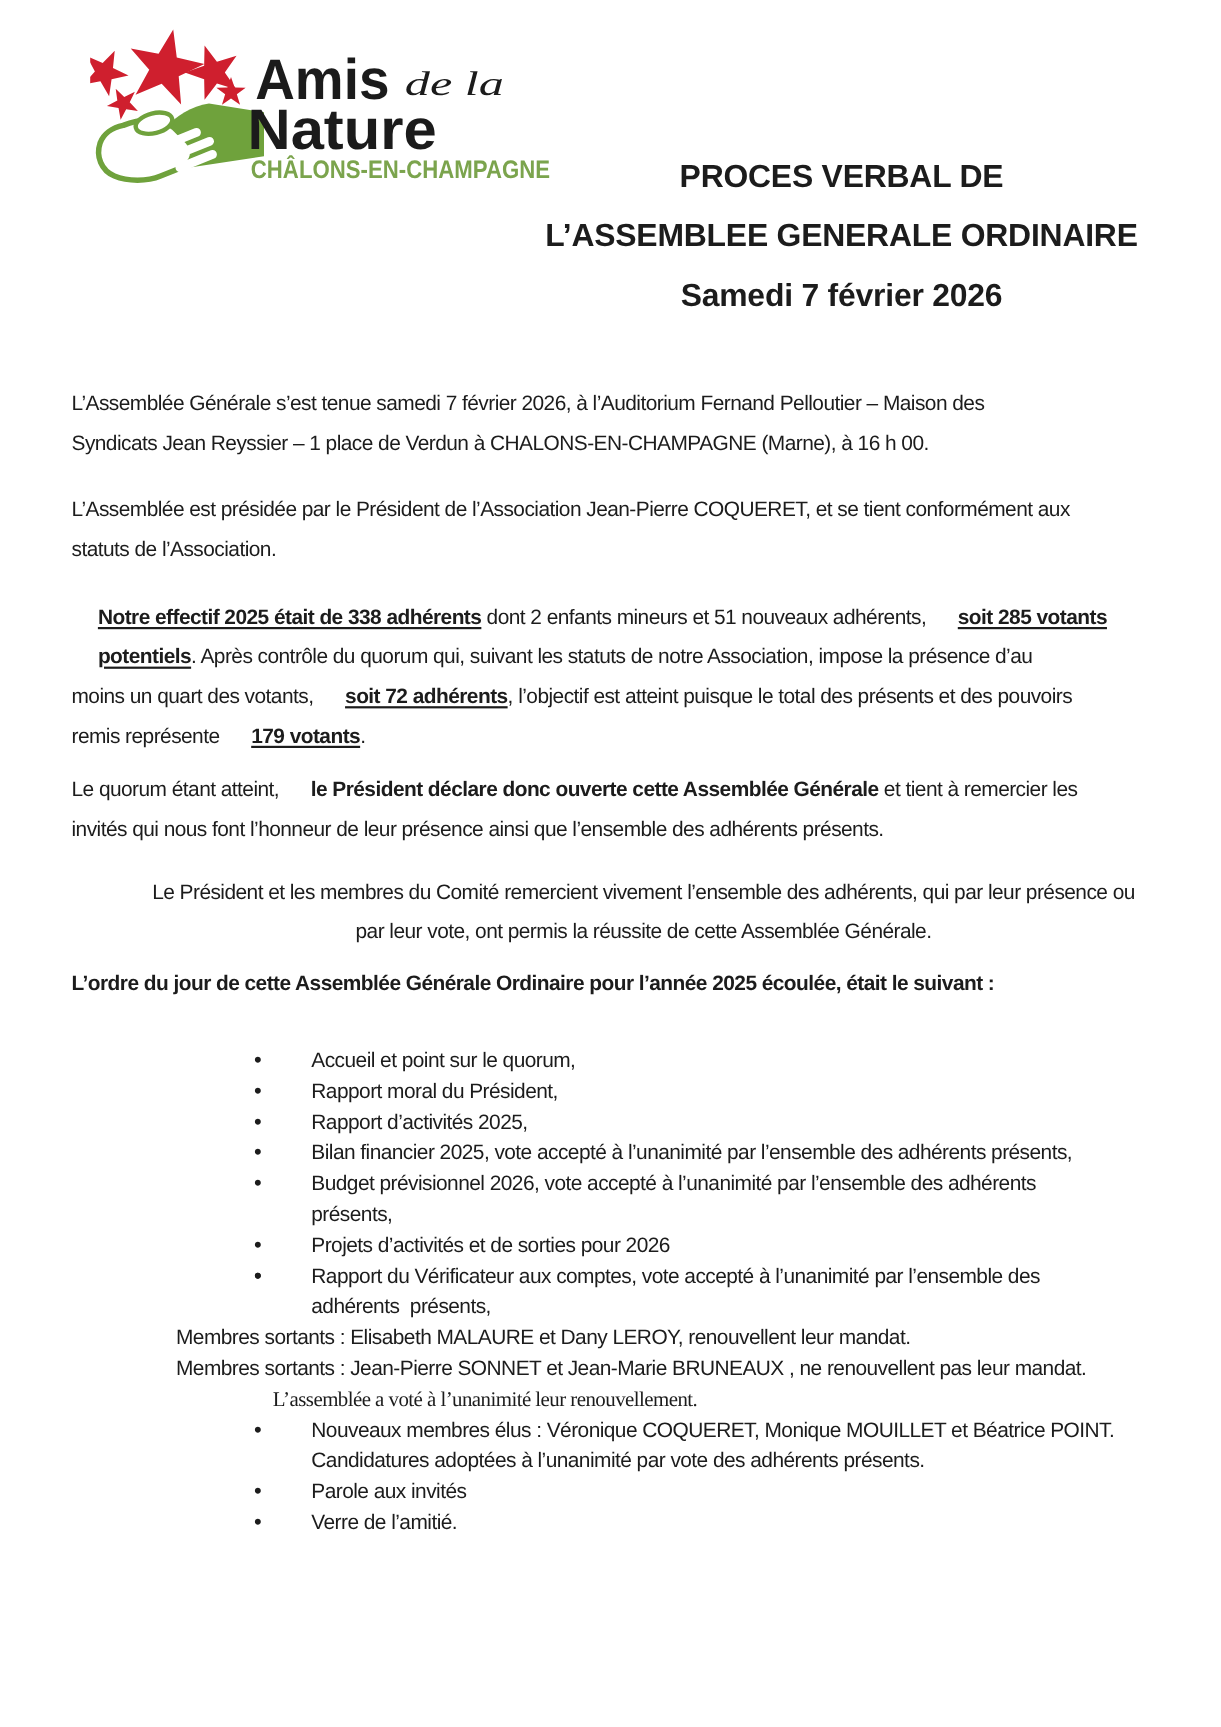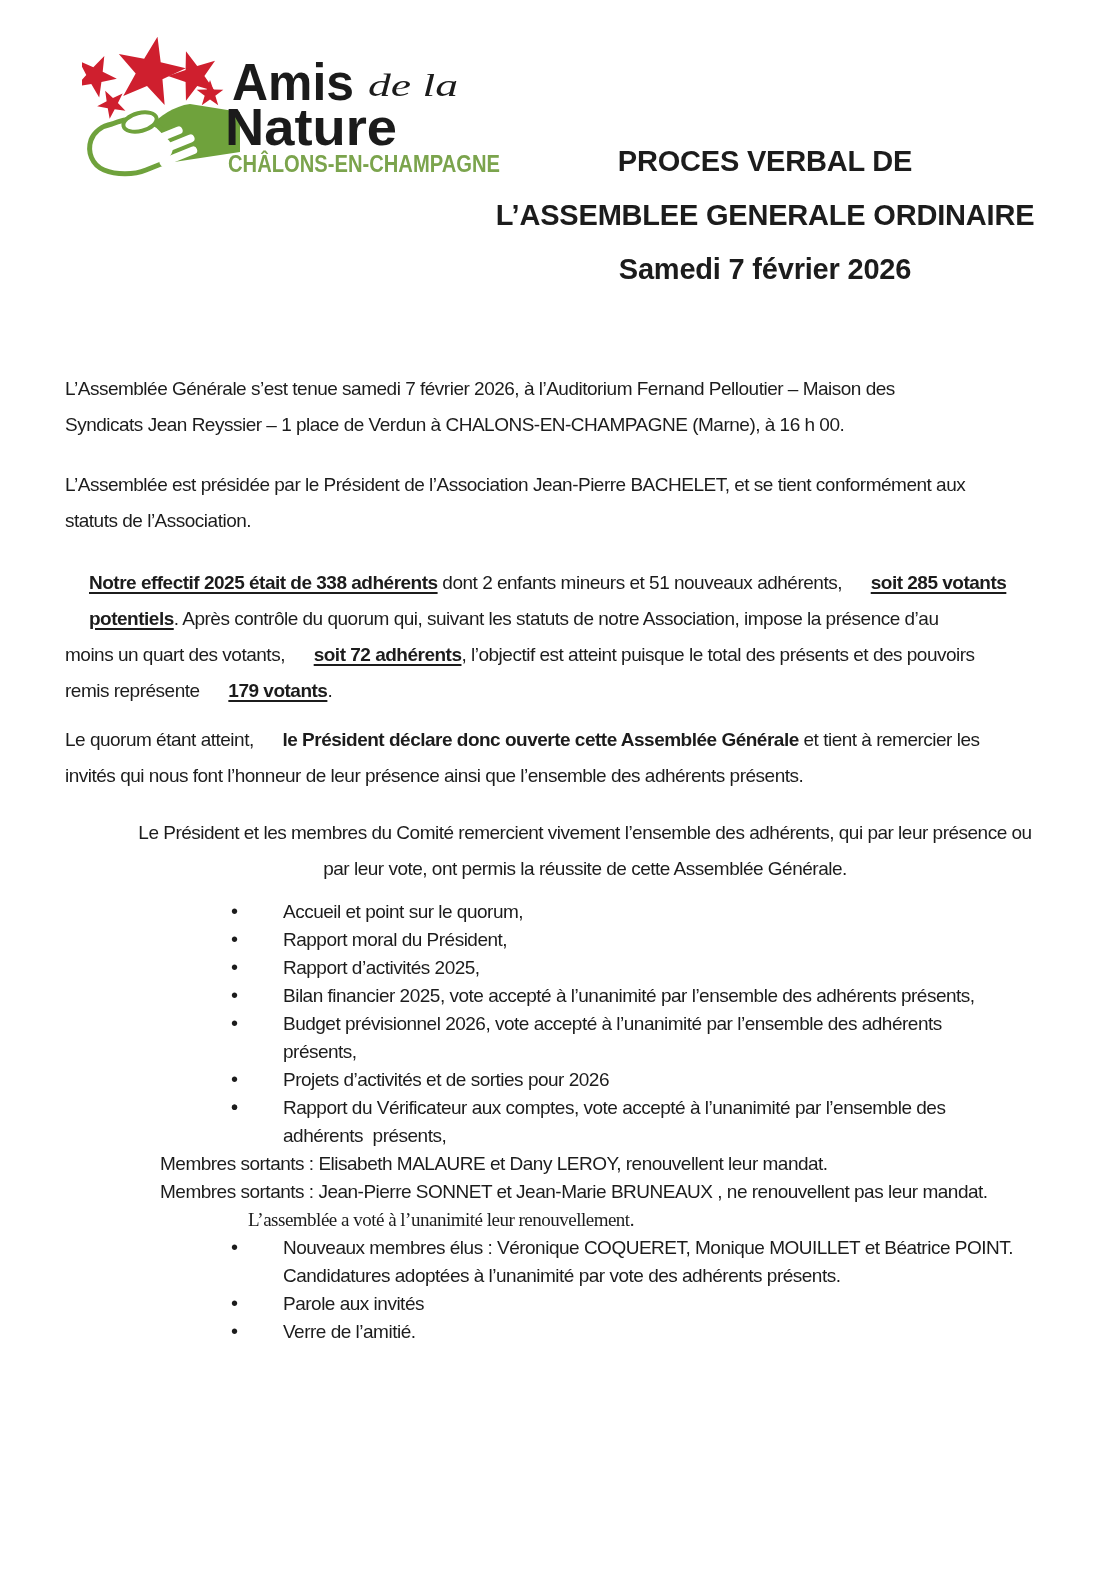--- a/index.html
+++ b/index.html
@@ -6,33 +6,33 @@
   .page{
     position:relative;
     width:1110px;height:1570px;
     background:#ffffff;
     margin:0 auto;
     font-family:"Liberation Sans","DejaVu Sans",sans-serif;
     color:#1c1c1c;
     overflow:hidden;
   }
   
-  .logo{position:absolute;left:82px;top:26px;width:430px;height:152px;}
+  .logo{position:absolute;left:82px;top:16px;width:430px;height:152px;}
   .logo text{font-family:"Liberation Sans","DejaVu Sans",sans-serif;}
   .logo .script{font-family:"Liberation Serif","DejaVu Serif",serif;font-style:italic;}
   
   .title-block{
     position:absolute;left:440px;top:148px;width:650px;
     text-align:center;font-weight:700;font-size:29px;line-height:26px;
     letter-spacing:-0.2px;
   }
   .title-line{margin:0 0 28px 0;}
   
   .content{
-    position:absolute;left:65px;top:371px;width:1040px;
+    position:absolute;left:65px;top:350px;width:1040px;
     font-size:19px;line-height:36px;letter-spacing:-0.5px;
   }
   .para{margin:0;white-space:pre-line;}
   .p1{margin-bottom:24px;}
   .p2{margin-bottom:26px;}
   .p3{margin-bottom:13px;}
   .p4{margin-bottom:21px;}
   .p5{margin-bottom:11px;text-align:center;}
   .heading{font-weight:700;margin-bottom:38px;}
   .b{font-weight:700;margin-left:24px;}
@@ -92,30 +92,31 @@
 
   <div class="title-block">
     <div class="title-line">PROCES VERBAL DE</div>
     <div class="title-line">L’ASSEMBLEE GENERALE ORDINAIRE</div>
     <div class="title-line">Samedi 7 février 2026</div>
   </div>
 
   <div class="content">
     <div class="para p1">L’Assemblée Générale s’est tenue samedi 7 février 2026, à l’Auditorium Fernand Pelloutier – Maison des
 Syndicats Jean Reyssier – 1 place de Verdun à CHALONS-EN-CHAMPAGNE (Marne), à 16 h 00.</div>
-    <div class="para p2">L’Assemblée est présidée par le Président de l’Association Jean-Pierre BACHELET, et se tient conformément aux
+    <div class="para p2">L’Assemblée est présidée par le Président de l’Association Jean-Pierre COQUERET, et se tient conformément aux
 statuts de l’Association.</div>
     <div class="para p3"><span class="b u">Notre effectif 2025 était de 338 adhérents</span><span> dont 2 enfants mineurs et 51 nouveaux adhérents, </span><span class="b u">soit 285 votants</span><span>
 </span><span class="b u">potentiels</span><span>. Après contrôle du quorum qui, suivant les statuts de notre Association, impose la présence d’au
 moins un quart des votants, </span><span class="b u">soit 72 adhérents</span><span>, l’objectif est atteint puisque le total des présents et des pouvoirs
 remis représente </span><span class="b u">179 votants</span><span>.</span></div>
     <div class="para p4"><span>Le quorum étant atteint, </span><span class="b">le Président déclare donc ouverte cette Assemblée Générale</span><span> et tient à remercier les
 invités qui nous font l’honneur de leur présence ainsi que l’ensemble des adhérents présents.</span></div>
     <div class="para p5">Le Président et les membres du Comité remercient vivement l’ensemble des adhérents, qui par leur présence ou
 par leur vote, ont permis la réussite de cette Assemblée Générale.</div>
+    <div class="para heading">L’ordre du jour de cette Assemblée Générale Ordinaire pour l’année 2025 écoulée, était le suivant :</div>
 
     <div class="agenda">
       <div class="agenda-item"><span class="bullet">•</span><span class="item-text">Accueil et point sur le quorum,</span></div>
       <div class="agenda-item"><span class="bullet">•</span><span class="item-text">Rapport moral du Président,</span></div>
       <div class="agenda-item"><span class="bullet">•</span><span class="item-text">Rapport d’activités 2025,</span></div>
       <div class="agenda-item"><span class="bullet">•</span><span class="item-text">Bilan financier 2025, vote accepté à l’unanimité par l’ensemble des adhérents présents,</span></div>
       <div class="agenda-item"><span class="bullet">•</span><span class="item-text">Budget prévisionnel 2026, vote accepté à l’unanimité par l’ensemble des adhérents
 présents,</span></div>
       <div class="agenda-item"><span class="bullet">•</span><span class="item-text">Projets d’activités et de sorties pour 2026</span></div>
       <div class="agenda-item"><span class="bullet">•</span></div>

